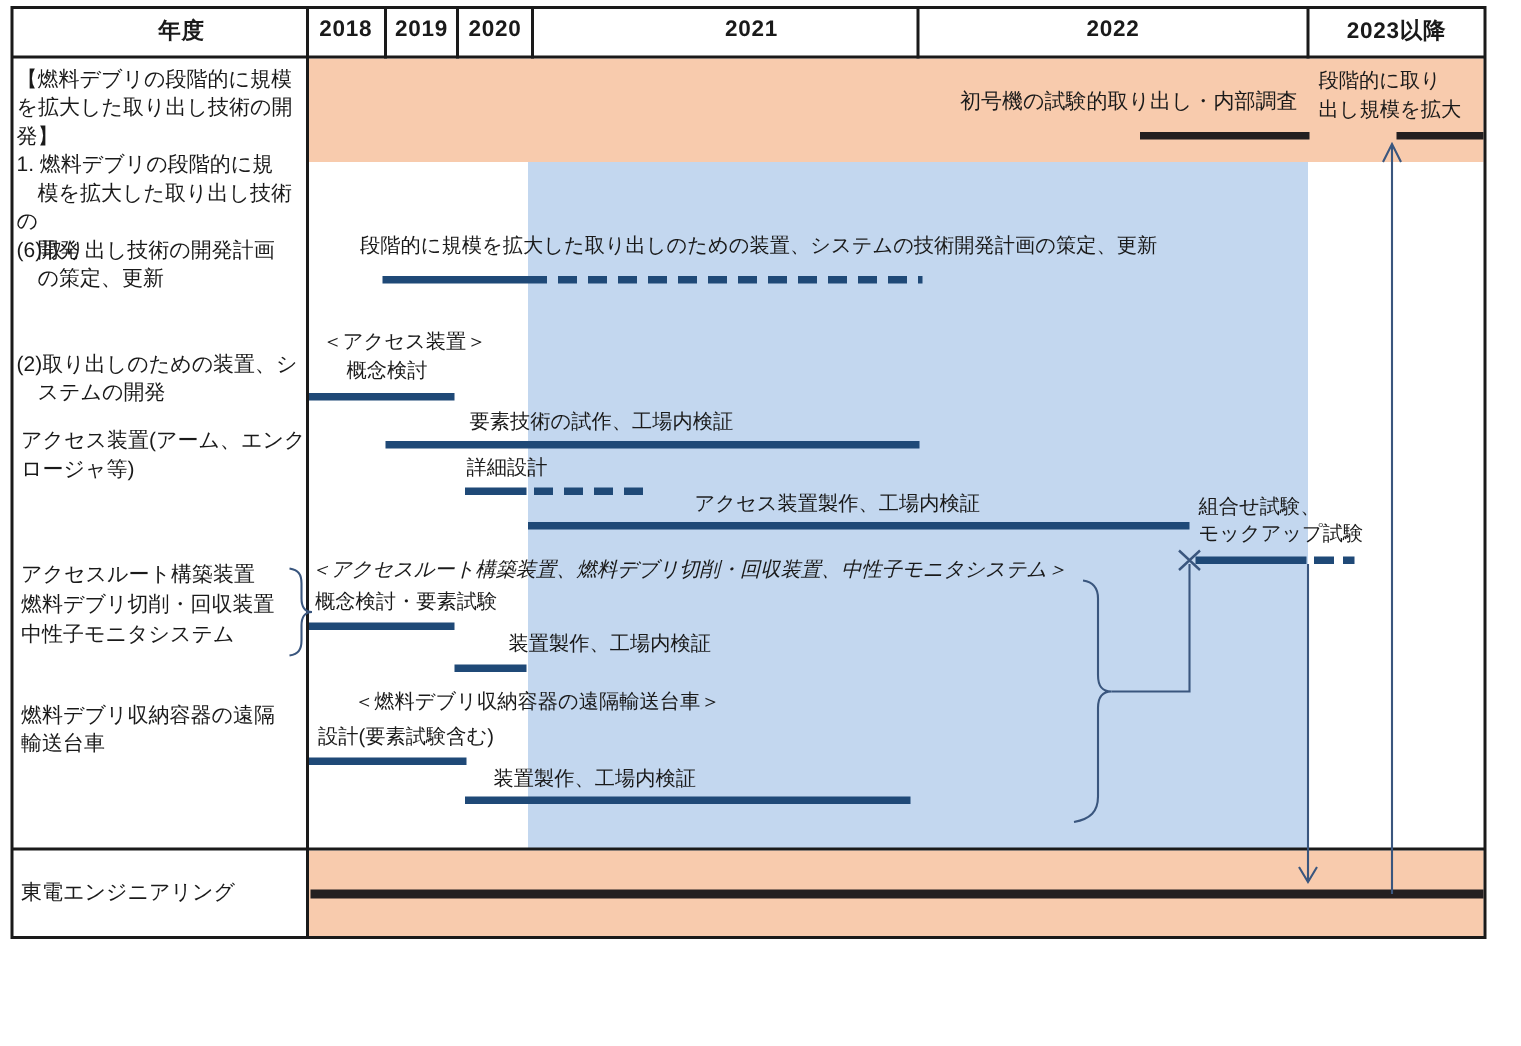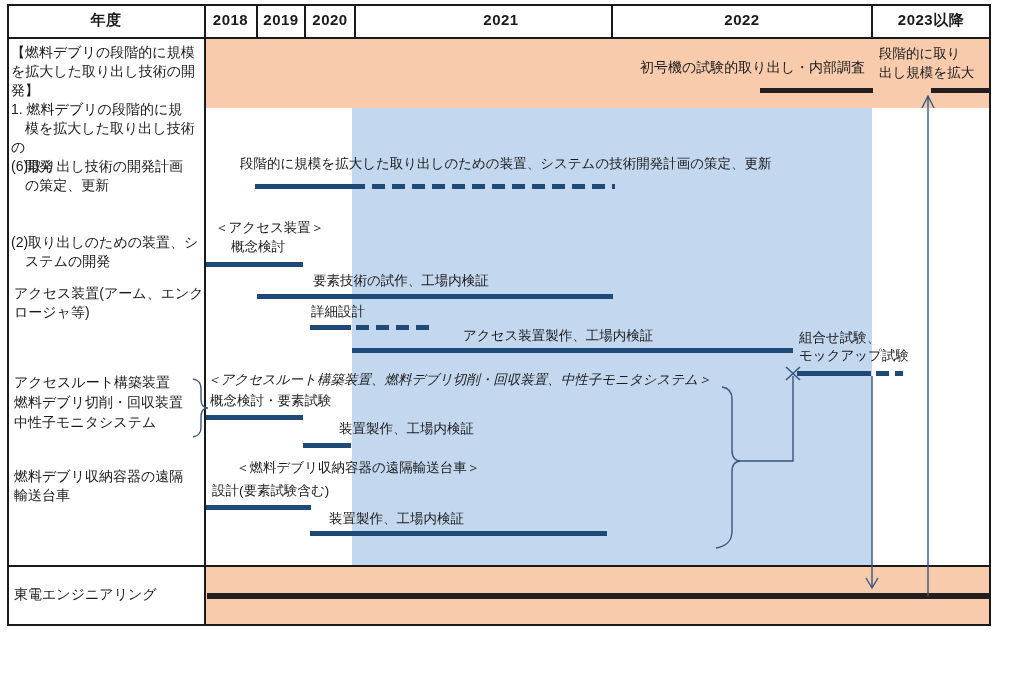--- a/index.html
+++ b/index.html
@@ -33,21 +33,21 @@
   <div class="outer"></div>
   <div class="line" style="left:8px;top:37px;width:982px;height:2px;"></div>
   <div class="line" style="left:8px;top:565px;width:982px;height:2px;"></div>
   <div class="line" style="left:204px;top:4px;width:2px;height:621px;"></div>
   <div class="line" style="left:256px;top:4px;width:2px;height:35px;"></div>
   <div class="line" style="left:304px;top:4px;width:2px;height:35px;"></div>
   <div class="line" style="left:354px;top:4px;width:2px;height:35px;"></div>
   <div class="line" style="left:611px;top:4px;width:2px;height:35px;"></div>
   <div class="line" style="left:871px;top:4px;width:2px;height:35px;"></div>
 
-  <div class="hdr" style="left:8px;width:196px;">年度</div>
+  <div class="hdr" style="left:8px;width:196px;padding-left:15px;">年度</div>
   <div class="hdr" style="left:205px;width:51px;">2018</div>
   <div class="hdr" style="left:257px;width:48px;">2019</div>
   <div class="hdr" style="left:305px;width:50px;">2020</div>
   <div class="hdr" style="left:355px;width:292px;">2021</div>
   <div class="hdr" style="left:612px;width:260px;">2022</div>
   <div class="hdr" style="left:872px;width:118px;">2023以降</div>
 
   <div class="side" style="left:11px;top:43px;width:192px;">【燃料デブリの段階的に規模
 を拡大した取り出し技術の開
 発】</div>

